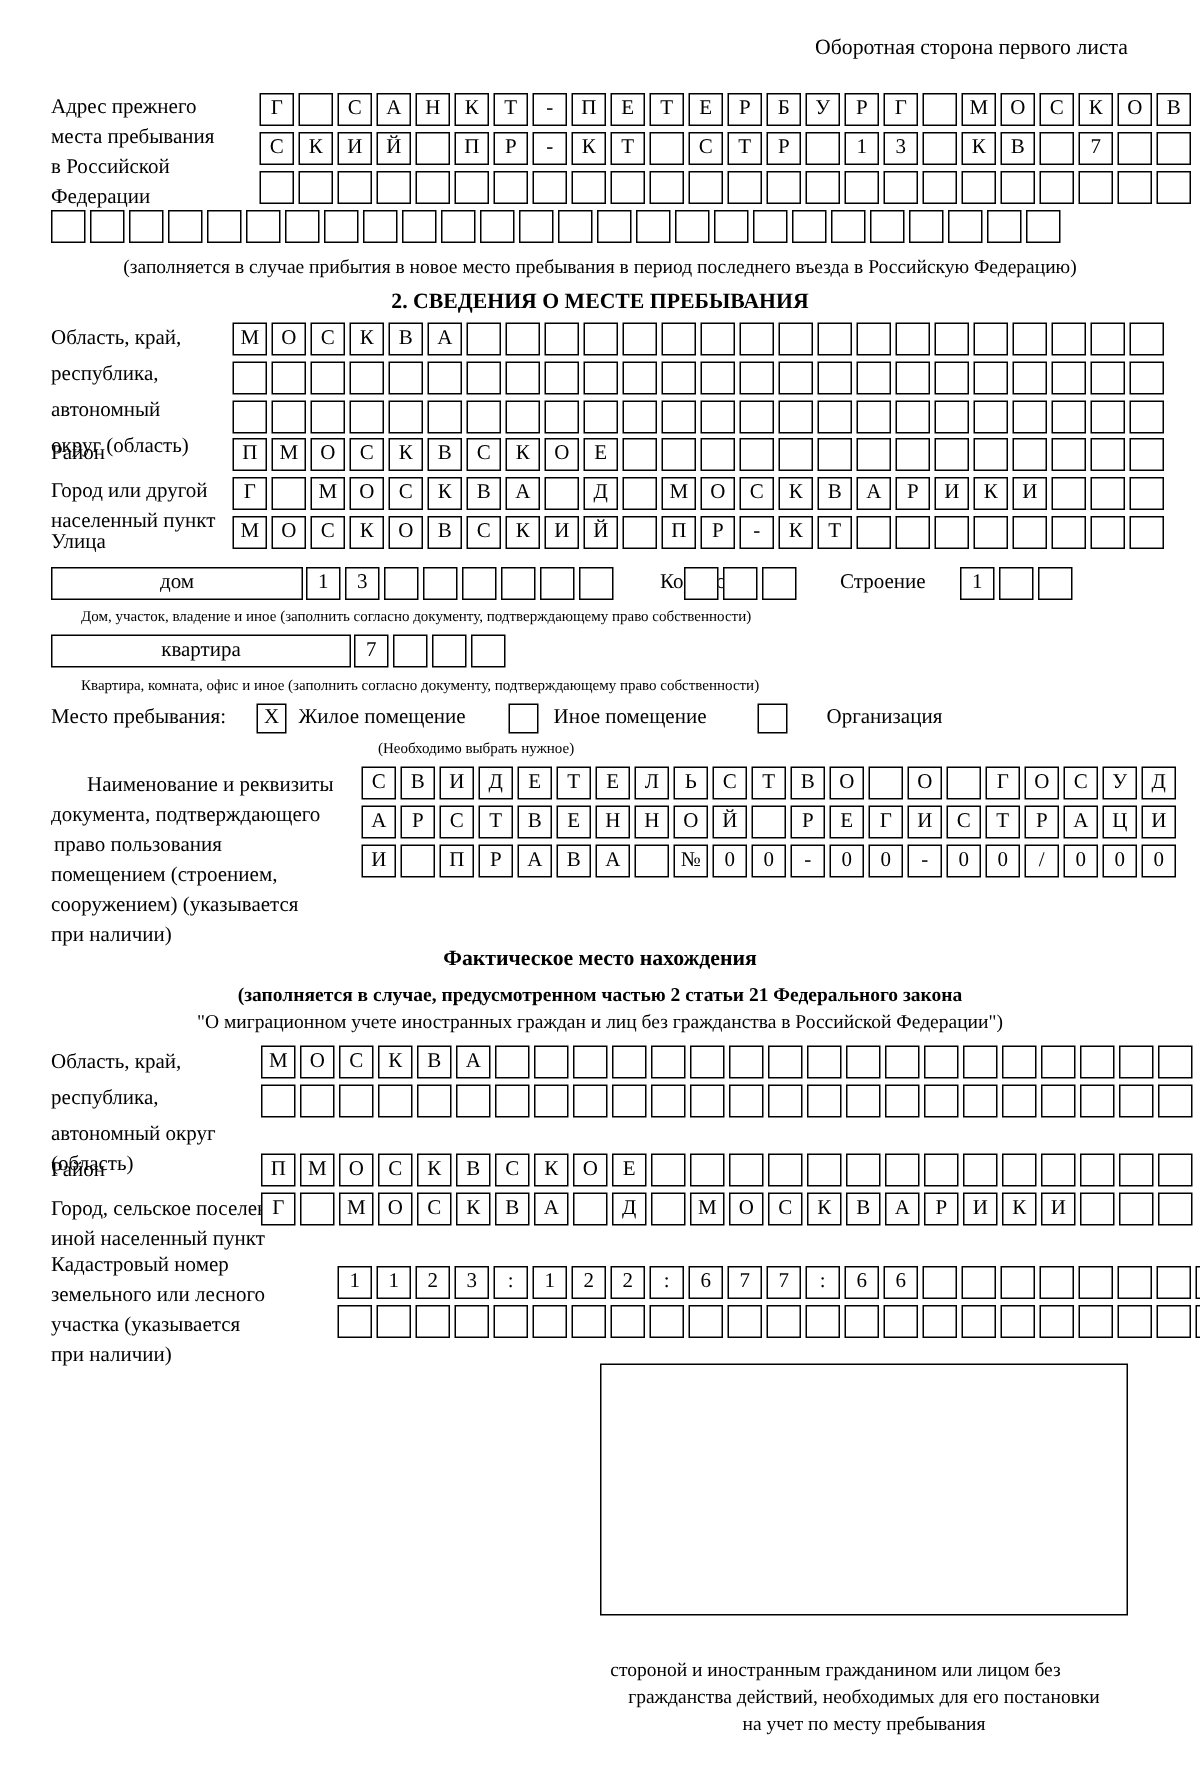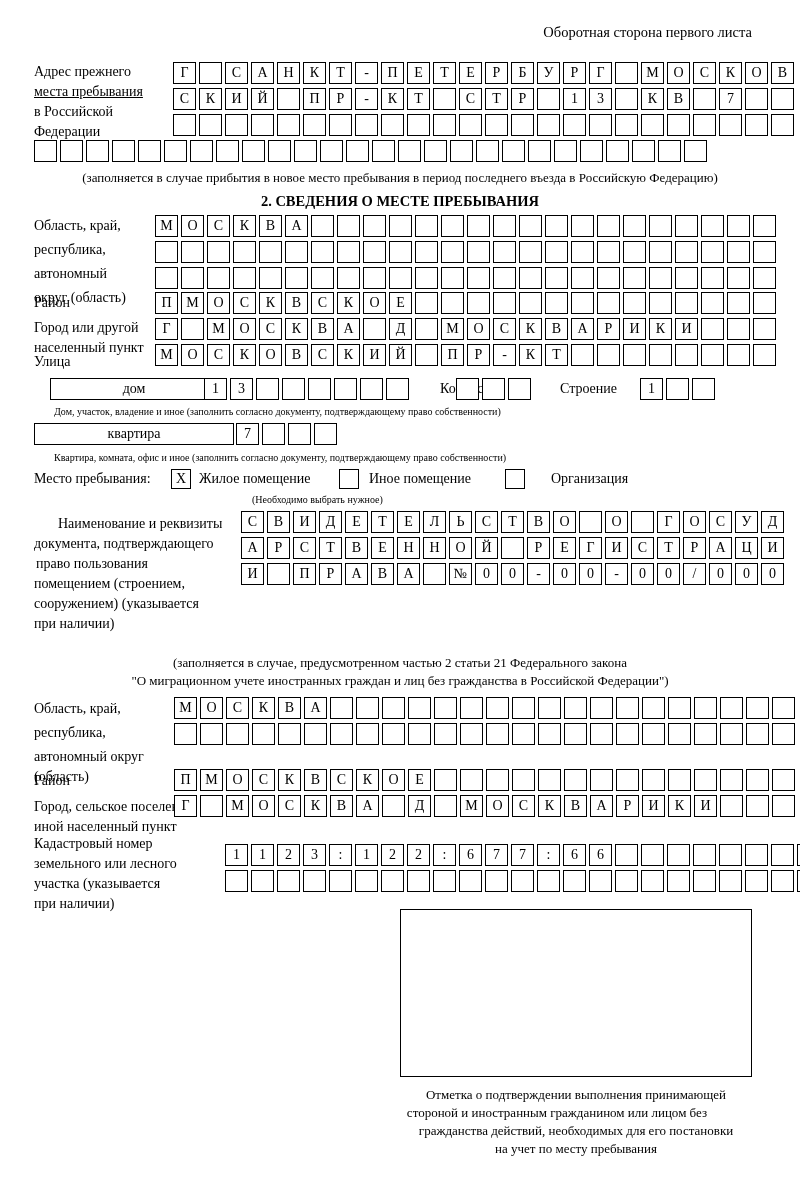--- a/index.html
+++ b/index.html
@@ -100,21 +100,21 @@
   }
 </style>
 </head>
 <body>
 
 <div class="page">
 
   <div class="hdr-right">Оборотная сторона первого листа</div>
 
   <div class="lbl" style="left:34px; top:62px;">Адрес прежнего</div>
-  <div class="lbl" style="left:34px; top:82px;text-decoration:underline;">места пребывания</div>
+  <div class="lbl" style="left:34px; top:82px;">места пребывания</div>
   <div class="lbl" style="left:34px; top:102px;">в Российской</div>
   <div class="lbl" style="left:34px; top:122px;">Федерации</div>
 
   <div class="row" id="prev-row-0" style="left:173px; top:62px;">
       <div class="cell">Г</div>
       <div class="cell blank"></div>
       <div class="cell">С</div>
       <div class="cell">А</div>
       <div class="cell">Н</div>
       <div class="cell">К</div>
@@ -384,21 +384,21 @@
       <div class="cell blank"></div>
       <div class="cell blank"></div>
       <div class="cell blank"></div>
       <div class="cell blank"></div>
       <div class="cell blank"></div>
       <div class="cell blank"></div>
       <div class="cell blank"></div>
       <div class="cell blank"></div>
     </div>
 
-  <div class="box-wide" style="left:34px; top:378px; width:168px;margin-left:16px;">дом</div>
+  <div class="box-wide" style="left:34px; top:378px; width:168px;">дом</div>
   <div class="row" id="s2-house" style="left:204px; top:378px;">
       <div class="cell">1</div>
       <div class="cell">3</div>
       <div class="cell blank"></div>
       <div class="cell blank"></div>
       <div class="cell blank"></div>
       <div class="cell blank"></div>
       <div class="cell blank"></div>
       <div class="cell blank"></div>
     </div>
@@ -504,21 +504,22 @@
       <div class="cell">0</div>
       <div class="cell">-</div>
       <div class="cell">0</div>
       <div class="cell">0</div>
       <div class="cell">/</div>
       <div class="cell">0</div>
       <div class="cell">0</div>
       <div class="cell">0</div>
     </div>
 
-  <div class="center-note" style="top:655px;">(заполняется в случае, предусмотренном частью 2 статьи 21 Федерального закона</div>
+  <div class="center-title" style="top:631px;">Фактическое место нахождения</div>
+  <div class="center-note" style="top:655px;font-weight:bold;">(заполняется в случае, предусмотренном частью 2 статьи 21 Федерального закона</div>
   <div class="center-note" style="top:673px;">"О миграционном учете иностранных граждан и лиц без гражданства в Российской Федерации")</div>
 
   <div class="lbl" style="left:34px; top:699px;">Область, край,</div>
   <div class="lbl" style="left:34px; top:723px;">республика,</div>
   <div class="lbl" style="left:34px; top:747px;">автономный округ</div>
   <div class="lbl" style="left:34px; top:767px;">(область)</div>
 
   <div class="row" id="s3-region-0" style="left:174px; top:697px;">
       <div class="cell">М</div>
       <div class="cell">О</div>
@@ -679,18 +680,17 @@
       <div class="cell blank"></div>
       <div class="cell blank"></div>
       <div class="cell blank"></div>
       <div class="cell blank"></div>
       <div class="cell blank"></div>
       <div class="cell blank"></div>
       <div class="cell blank"></div>
     </div>
 
   <div class="bigbox" style="left:400px; top:909px; width:352px; height:168px;"></div>
-  <div class="footnote" style="left:396px; top:1086px; width:360px;">Отметка о подтверждении выполнения принимающей</div>
   <div class="footnote" style="left:377px; top:1104px; width:360px;">стороной и иностранным гражданином или лицом без</div>
   <div class="footnote" style="left:396px; top:1122px; width:360px;">гражданства действий, необходимых для его постановки</div>
   <div class="footnote" style="left:396px; top:1140px; width:360px;">на учет по месту пребывания</div>
 
 </div>
 
 </body></html>

